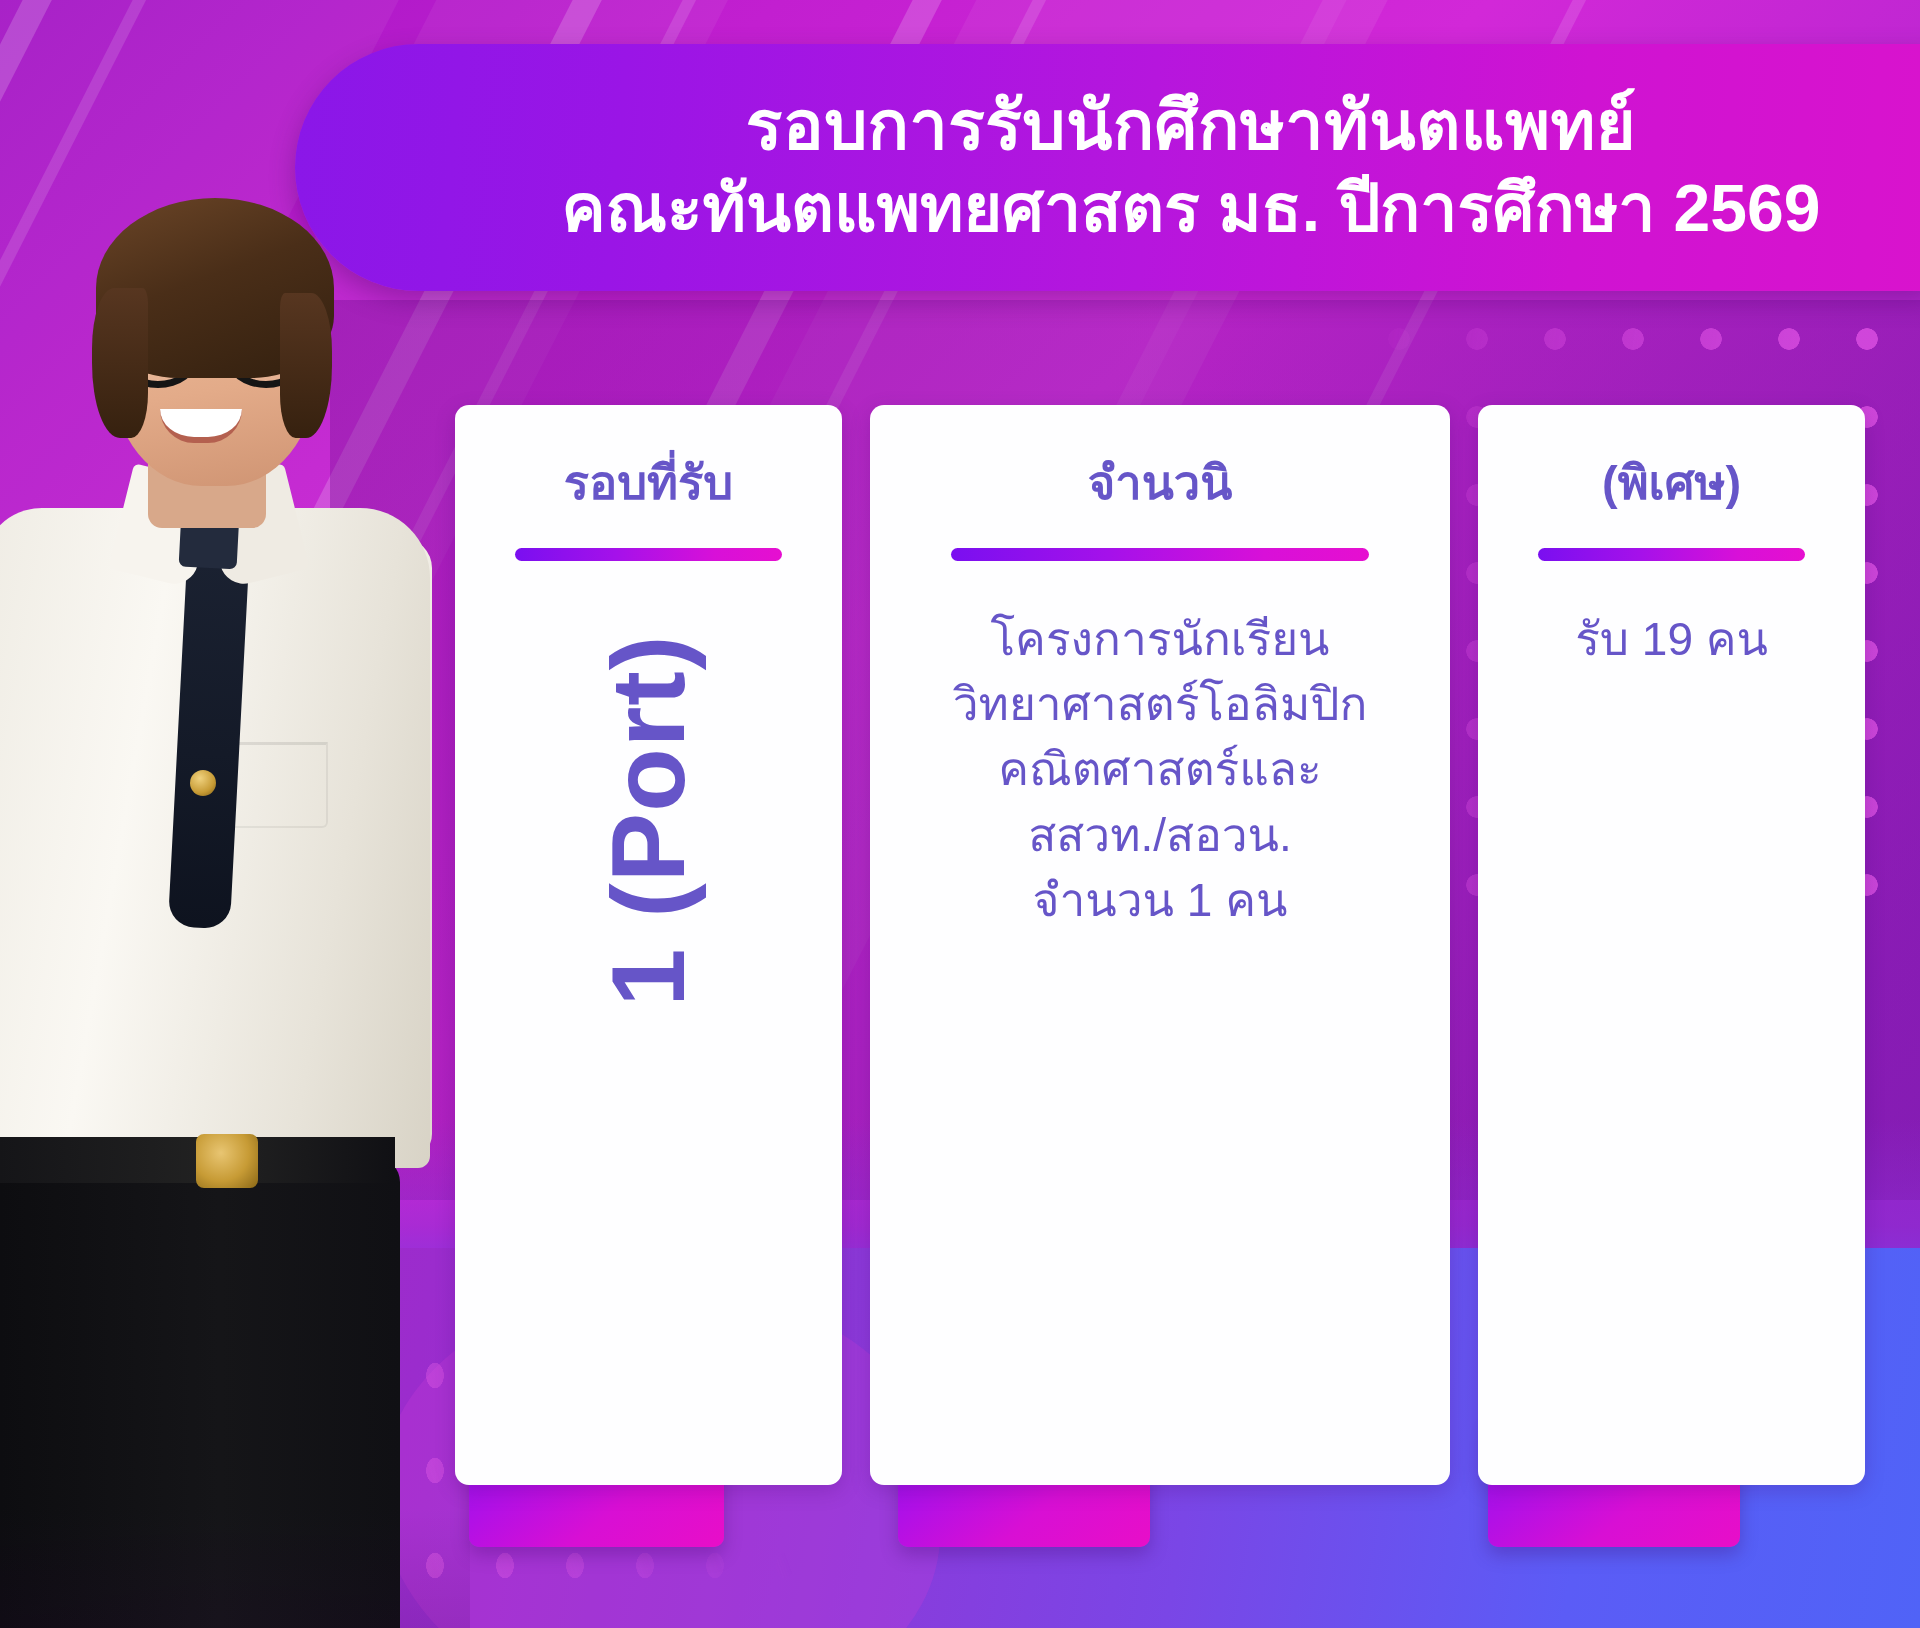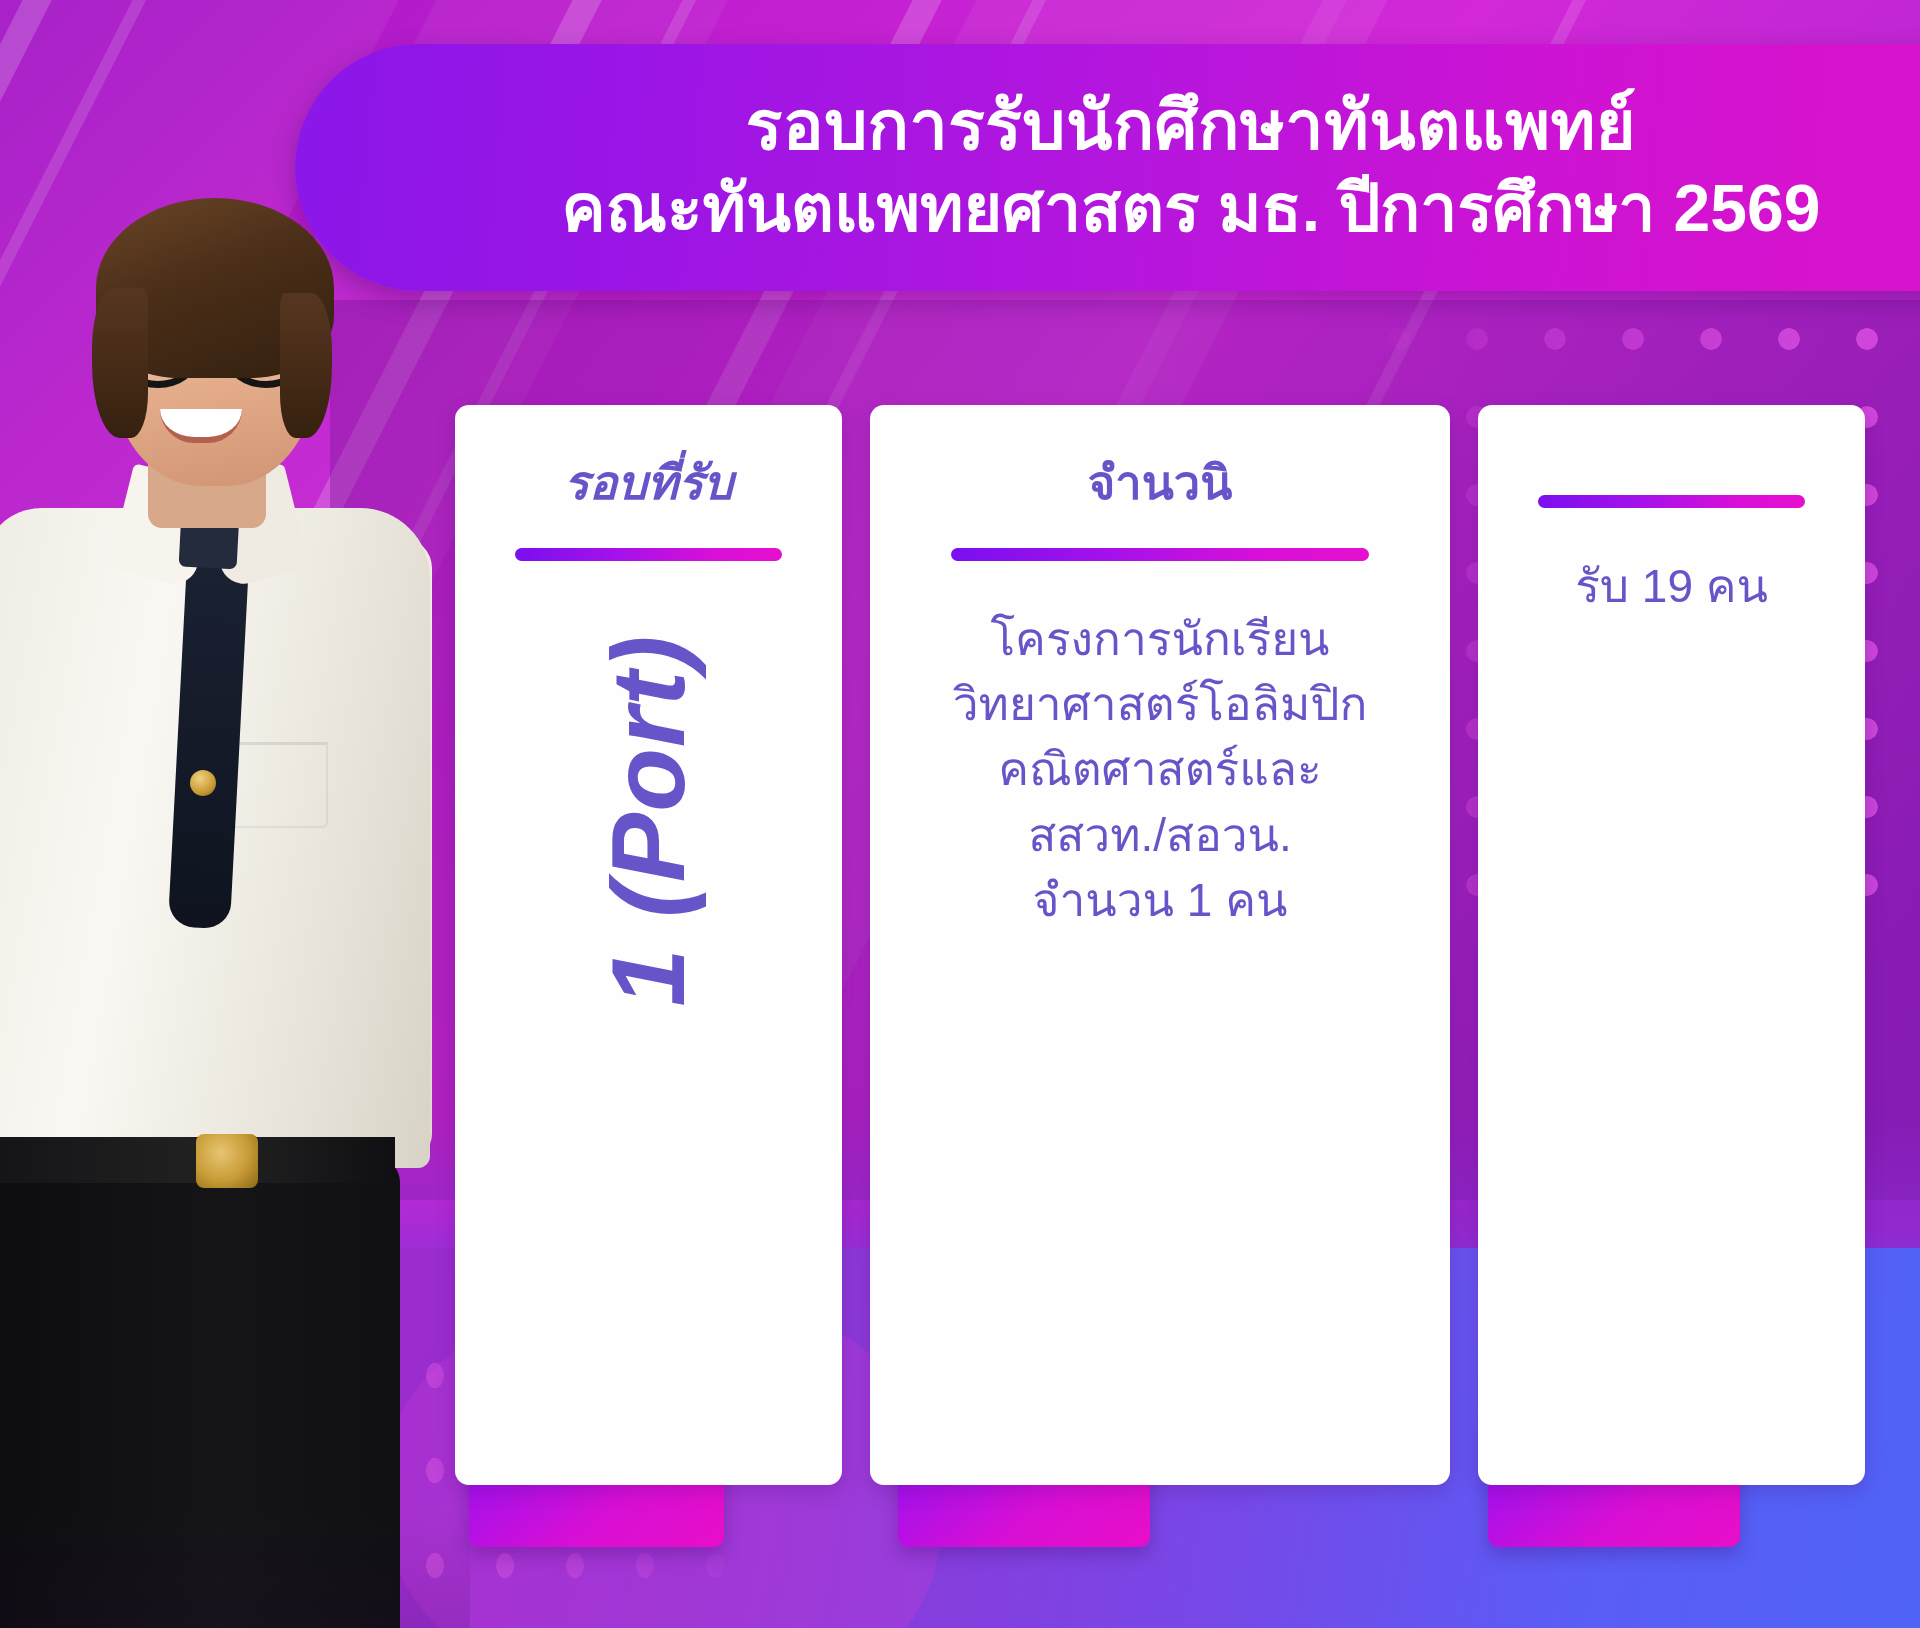--- a/index.html
+++ b/index.html
@@ -79,21 +79,21 @@
     color:#fff; font-weight:bold; font-size:66px; line-height:1.12;
     margin-top:10px; text-align:right; white-space:nowrap;
   }
 
   
   .cards {
     position:absolute; left:455px; top:405px; width:1410px; height:1100px;
     display:flex; gap:28px; align-items:flex-start;
   }
   .card-wrap { position:relative; }
-  .card-wrap.c1 { width:400px;font-style:italic; }
+  .card-wrap.c1 { width:400px; }
   .card-wrap.c2 { width:600px; }
   .card-wrap.c3 { width:400px; }
 
   .card {
     position:relative; z-index:2;
     background:#fefeff;
     border-radius:14px;
     box-shadow:0 6px 20px rgba(70,0,110,.22);
     height:1080px;
     padding:52px 22px 0 22px;
@@ -299,20 +299,21 @@
         <div>สสวท./สอวน.</div>
         <div>จำนวน 1 คน</div>
       </div>
     </div>
   </div>
 
   <div class="card-wrap c3">
     <div class="tab"></div>
     <div class="card">
       <div class="card-head">
+        <div>(พิเศษ)</div>
       </div>
       <div class="divider"></div>
       <div class="card-body">
         <div>รับ 19 คน</div>
       </div>
     </div>
   </div>
 
 </div>
 

